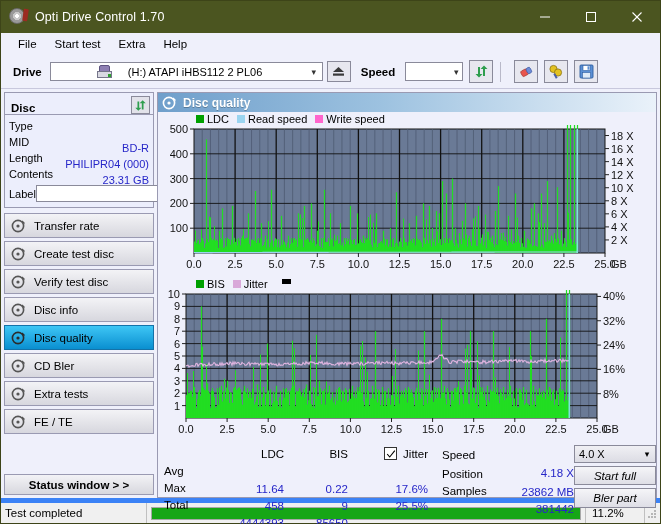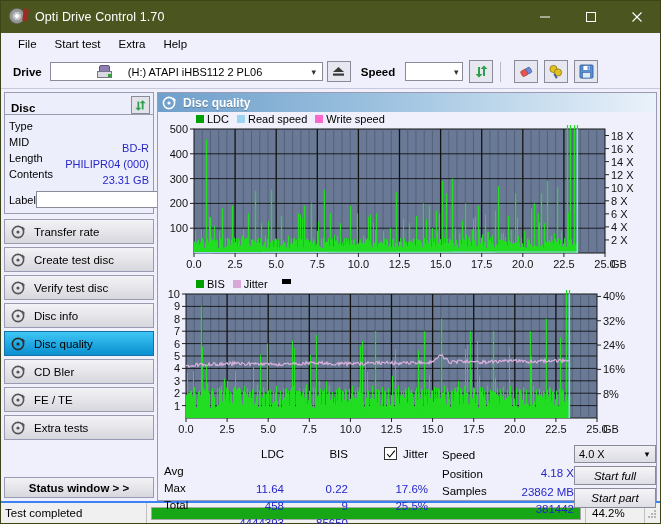--- a/index.html
+++ b/index.html
@@ -83,21 +83,21 @@
   .disc-head{
     display:flex;align-items:flex-end;height:22px;border-bottom:1px solid #9a9ab2;
     padding:0 3px;box-sizing:border-box;
   }
   .disc-head .t{font-weight:bold;font-size:11.5px;flex:1;padding-left:3px;}
   .refresh-btn{width:19px;height:18px;border:1px solid #8a8a9a;background:#e2e2ea;display:flex;align-items:center;justify-content:center;box-sizing:border-box;}
   .disc-rows{padding:3px 4px 4px 4px;}
   .drow{display:flex;height:16px;align-items:center;font-size:11px;}
   .drow .k{color:#000;}
   .drow .v{margin-left:auto;color:#2626c8;margin-top:44px;}
-  .label-row{display:flex;align-items:center;margin-top:8px;}
+  .label-row{display:flex;align-items:center;margin-top:2px;}
   .label-row .k{width:42px;font-size:11px;}
   .label-input{
     flex:1;height:17px;border:1px solid #8a8a9a;background:#ffffff;box-sizing:border-box;
     margin-right:3px;
   }
   .cd-btn{width:21px;height:19px;border:1px solid #8a8a9a;background:#e2e2ea;display:flex;align-items:center;justify-content:center;box-sizing:border-box;}
   .navlist{margin-top:5px;display:flex;flex-direction:column;gap:3px;}
   .navitem{
     height:25px;border:1px solid #9a9ab2;background:linear-gradient(#f3f3f6,#d7d7de);
     display:flex;align-items:center;padding-left:6px;box-sizing:border-box;font-size:11.5px;
@@ -152,21 +152,21 @@
   }
   .sel-speed{
     width:82px;height:19px;border:1px solid #8a8a9a;background:linear-gradient(#f0f0f4,#dcdce4);
     display:flex;align-items:center;box-sizing:border-box;font-size:11px;
   }
   .sel-speed .txt{padding-left:4px;flex:1;}
   .sel-speed .arrow{width:16px;text-align:center;font-size:9px;}
   
   .statusbar{
     height:20px;flex:0 0 20px;display:flex;align-items:center;background:#f0f0f0;
-    border-top:2px solid #3b82f6;font-size:11.5px;
+    border-top:5px solid #3b82f6;font-size:11.5px;
   }
   .sb-cell{display:flex;align-items:center;height:20px;box-sizing:border-box;}
   .sb-text{width:146px;padding-left:4px;border-right:1px solid #c0c0c0;}
   .sb-prog{flex:1;padding:0 4px;display:flex;align-items:center;}
   .progtrack{flex:1;height:13px;background:#ffffff;border:1px solid #a8a8a8;box-sizing:border-box;}
   .progfill{height:100%;background:#16a616;}
   .sb-pct{width:60px;padding-left:6px;border-left:1px solid #c0c0c0;border-right:1px solid #c0c0c0;}
   .sb-time{width:120px;text-align:right;padding-right:8px;}
   .grip{width:13px;height:13px;margin-right:2px;opacity:.55;}
 </style>
@@ -357,29 +357,29 @@
             <path d="M11 2 L13.5 4.5" stroke="#555" stroke-width="1.3"></path>
           </svg>
           <span class="label">CD Bler</span>
         </div>
         <div class="navitem">
           <svg width="14" height="14" viewBox="0 0 14 14">
             <circle cx="7" cy="7" r="5.6" fill="none" stroke="#555" stroke-width="1.6"></circle>
             <circle cx="7" cy="7" r="1.6" fill="#555"></circle>
             <path d="M11 2 L13.5 4.5" stroke="#555" stroke-width="1.3"></path>
           </svg>
-          <span class="label">FE / TE</span>
+          <span class="label">Extra tests</span>
         </div>
         <div class="navitem">
           <svg width="14" height="14" viewBox="0 0 14 14">
             <circle cx="7" cy="7" r="5.6" fill="none" stroke="#555" stroke-width="1.6"></circle>
             <circle cx="7" cy="7" r="1.6" fill="#555"></circle>
             <path d="M11 2 L13.5 4.5" stroke="#555" stroke-width="1.3"></path>
           </svg>
-          <span class="label">Extra tests</span>
+          <span class="label">FE / TE</span>
         </div>
       </div>
       <div class="navspacer"></div>
       <div class="statuswin">Status window &gt; &gt;</div>
     </div>
 
     <div class="right">
       <div class="panel">
         <div class="panel-head">
           <svg width="14" height="14" viewBox="0 0 14 14">
@@ -1761,37 +1761,37 @@
                 <span class="sp-val blue">381442</span>
               </div>
             </div>
 
             <div class="btncol">
               <div class="sel-speed">
                 <span class="txt">4.0 X</span>
                 <span class="arrow">▾</span>
               </div>
               <div class="btn">Start full</div>
-              <div class="btn">Start part</div>
+              <div class="btn">Bler part</div>
             </div>
           </div>
 
         </div>
       </div>
     </div>
   </div>
 
   <div class="statusbar">
     <div class="sb-cell sb-text">Test completed</div>
     <div class="sb-cell sb-prog">
       <div class="progtrack">
         <div class="progfill" id="progfill" style="width: 100%;"></div>
       </div>
     </div>
-    <div class="sb-cell sb-pct">44.2%</div>
+    <div class="sb-cell sb-pct">11.2%</div>
     <svg class="grip" viewBox="0 0 13 13">
       <g fill="#888">
         <rect x="9" y="9" width="2" height="2"></rect>
           <rect x="6" y="9" width="2" height="2"></rect>
           <rect x="3" y="9" width="2" height="2"></rect>
         <rect x="9" y="6" width="2" height="2"></rect>
           <rect x="6" y="6" width="2" height="2"></rect>
         <rect x="9" y="3" width="2" height="2"></rect>
       </g>
     </svg>

